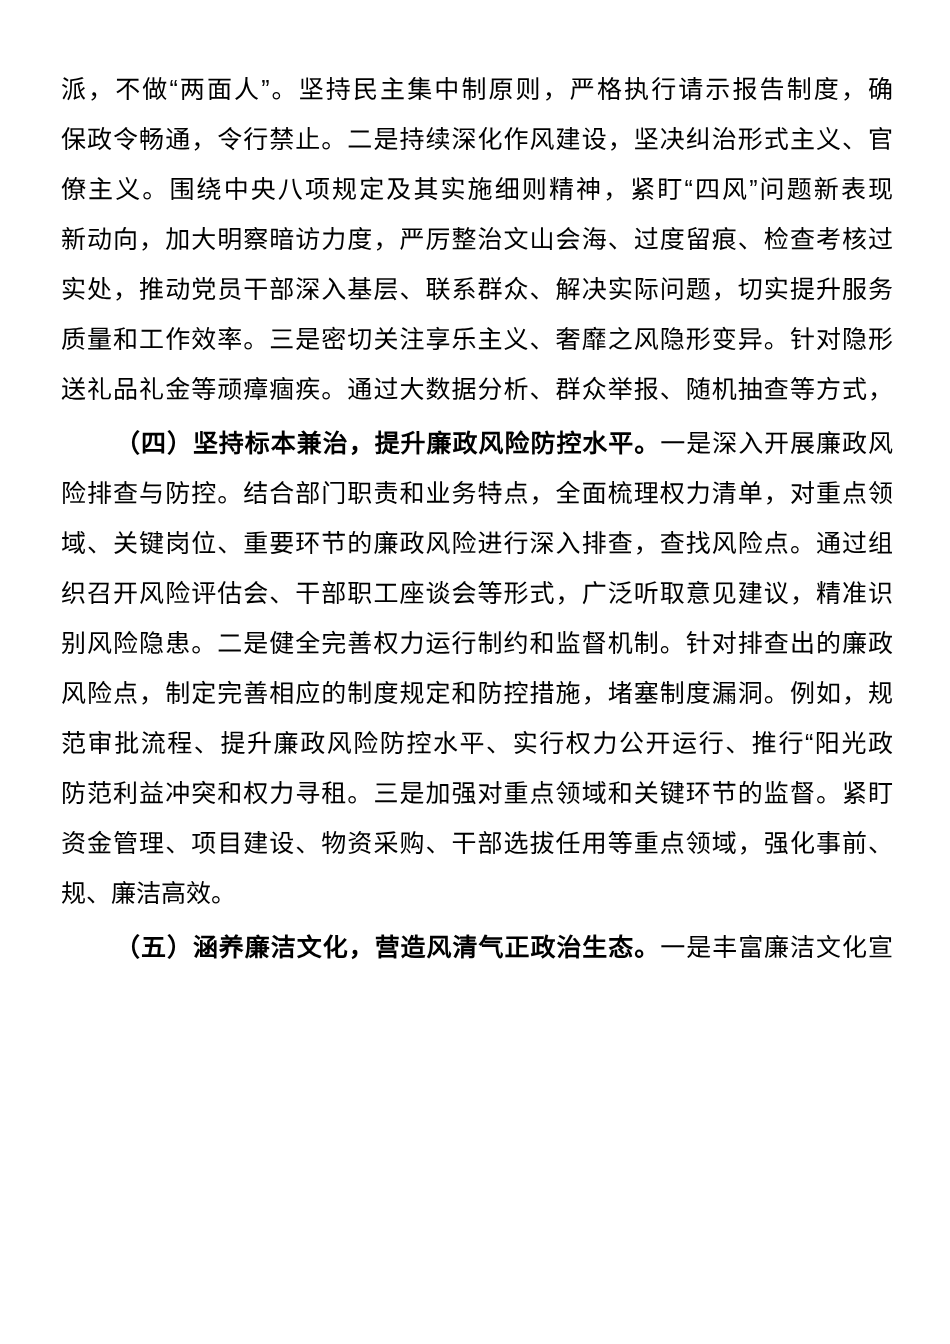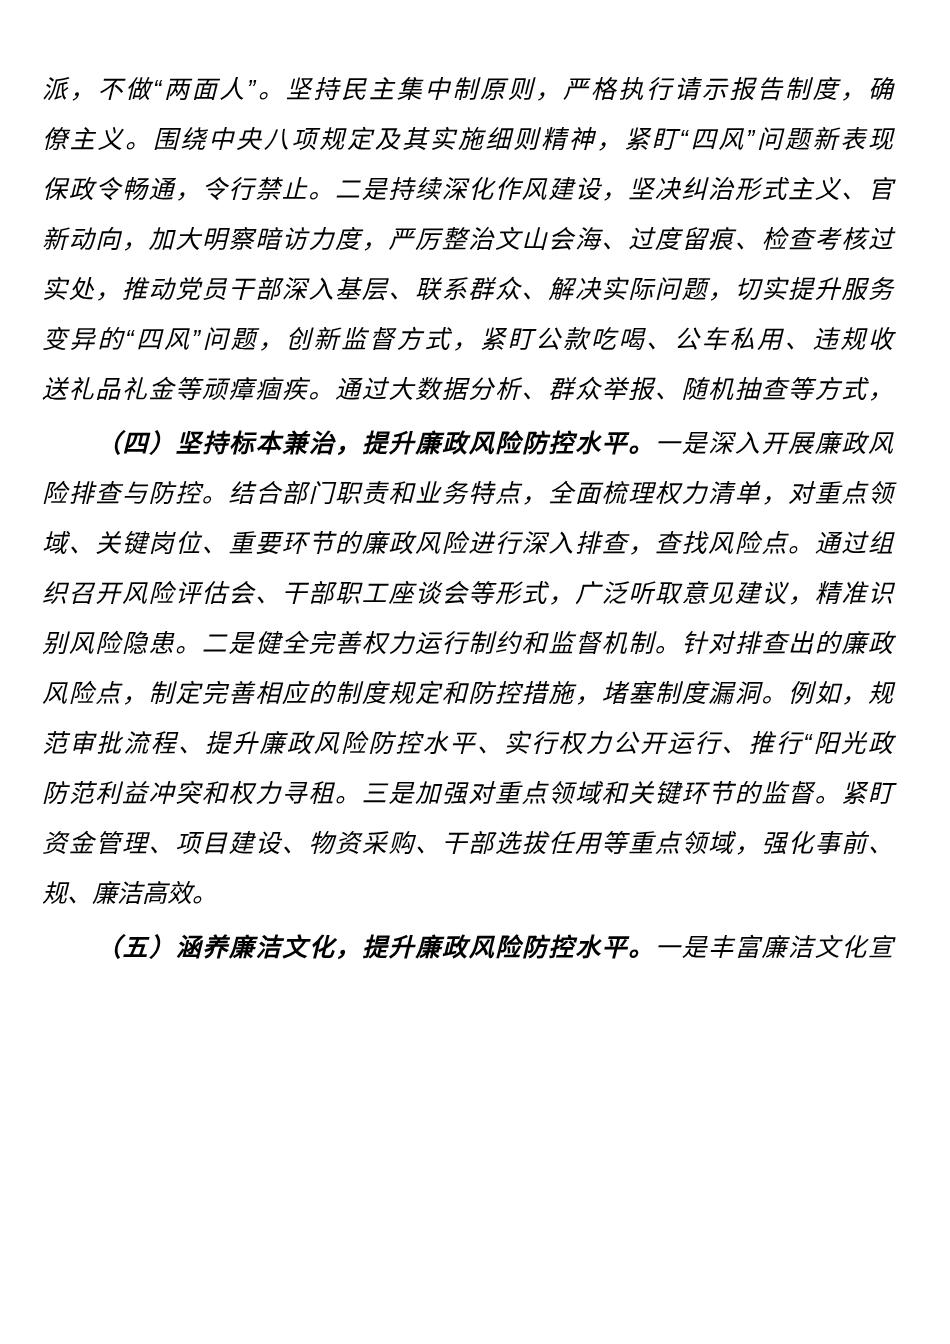--- a/index.html
+++ b/index.html
@@ -12,22 +12,21 @@
     width: 950px;
     height: 1344px;
     background: #ffffff;
     overflow: hidden;
     box-sizing: border-box;
     font-family: "Liberation Sans", "DejaVu Sans", sans-serif;
     color: #000000;
   }
   .doc-body {
     box-sizing: border-box;
-    padding: 64px 57px 0 42px;
-    font-style: italic;
+    padding: 64px 57px 0 61px;
   }
   .line {
     height: 50px;
     line-height: 50px;
     font-size: 25px;
     letter-spacing: 0;
     white-space: nowrap;
     text-align: justify;
     text-align-last: justify;
     color: #000000;
@@ -45,31 +44,31 @@
   .line .b {
     font-weight: 700;
   }
 </style>
 </head>
 <body>
 
 <div class="page">
   <div class="doc-body">
       <div class="line">派，不做“两面人”。坚持民主集中制原则，严格执行请示报告制度，确</div>
+      <div class="line">保政令畅通，令行禁止。二是持续深化作风建设，坚决纠治形式主义、官</div>
       <div class="line">僚主义。围绕中央八项规定及其实施细则精神，紧盯“四风”问题新表现</div>
-      <div class="line">保政令畅通，令行禁止。二是持续深化作风建设，坚决纠治形式主义、官</div>
       <div class="line">新动向，加大明察暗访力度，严厉整治文山会海、过度留痕、检查考核过</div>
       <div class="line">实处，推动党员干部深入基层、联系群众、解决实际问题，切实提升服务</div>
-      <div class="line">变异的“四风”问题，创新监督方式，紧盯公款吃喝、公车私用、违规收</div>
+      <div class="line">质量和工作效率。三是密切关注享乐主义、奢靡之风隐形变异。针对隐形</div>
       <div class="line">送礼品礼金等顽瘴痼疾。通过大数据分析、群众举报、随机抽查等方式，</div>
       <div class="line indent para-start"><span class="b">（四）坚持标本兼治，提升廉政风险防控水平。</span>一是深入开展廉政风</div>
       <div class="line">险排查与防控。结合部门职责和业务特点，全面梳理权力清单，对重点领</div>
       <div class="line">域、关键岗位、重要环节的廉政风险进行深入排查，查找风险点。通过组</div>
       <div class="line">织召开风险评估会、干部职工座谈会等形式，广泛听取意见建议，精准识</div>
       <div class="line">别风险隐患。二是健全完善权力运行制约和监督机制。针对排查出的廉政</div>
       <div class="line">风险点，制定完善相应的制度规定和防控措施，堵塞制度漏洞。例如，规</div>
       <div class="line">范审批流程、提升廉政风险防控水平、实行权力公开运行、推行“阳光政</div>
       <div class="line">防范利益冲突和权力寻租。三是加强对重点领域和关键环节的监督。紧盯</div>
       <div class="line">资金管理、项目建设、物资采购、干部选拔任用等重点领域，强化事前、</div>
       <div class="line last">规、廉洁高效。</div>
-      <div class="line indent para-start"><span class="b">（五）涵养廉洁文化，提升廉政风险防控水平。</span>一是丰富廉洁文化宣</div>
+      <div class="line indent para-start"><span class="b">（五）涵养廉洁文化，营造风清气正政治生态。</span>一是丰富廉洁文化宣</div>
     </div>
 </div>
 
 </body></html>

